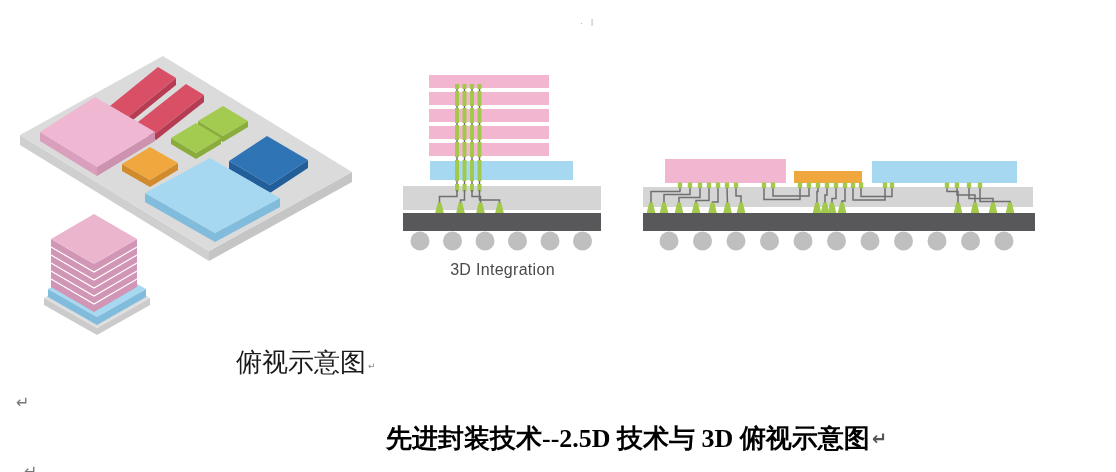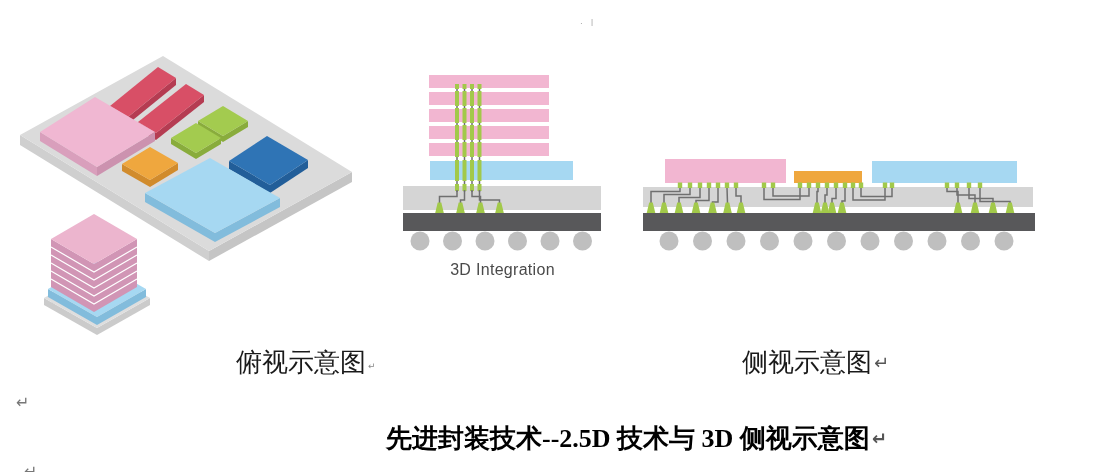--- a/index.html
+++ b/index.html
@@ -301,26 +301,23 @@
       <circle class="c-ball" cx="903.5" cy="241" r="9.5"></circle>
       <circle class="c-ball" cx="937" cy="241" r="9.5"></circle>
       <circle class="c-ball" cx="970.5" cy="241" r="9.5"></circle>
       <circle class="c-ball" cx="1004" cy="241" r="9.5"></circle>
     </g>
   </svg>
 
   <div class="cn-label" style="left:236px;top:345px">
     <span>俯视示意图</span><span class="mark-inline" style="font-size:9px;color:#888">↵</span>
   </div>
-  <div class="cn-label" style="left:742px;top:345px">
-    <span>侧视示意图</span><span class="mark-inline">↵</span>
-  </div>
 
   <div class="caption" style="left:386px;top:421px">
-    <span>先进封装技术--2.5D 技术与 3D 侧视示意图</span><span class="mark-inline">↵</span>
+    <span>先进封装技术--2.5D 技术与 3D 俯视示意图</span><span class="mark-inline">↵</span>
   </div>
 
   <div class="mark" style="left:16px;top:395px">↵</div>
   <div class="mark" style="left:24px;top:464px">↵</div>
   <div class="mark-tiny" style="left:580px;top:20px">·</div>
   <div class="mark-tiny" style="left:591px;top:18px">|</div>
 
 </div>
 
 </body></html>

